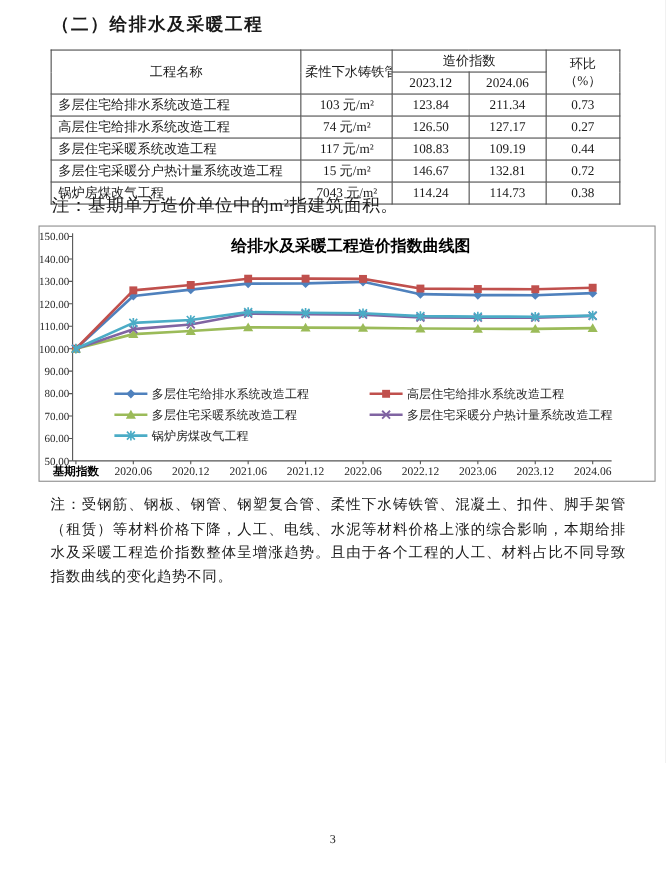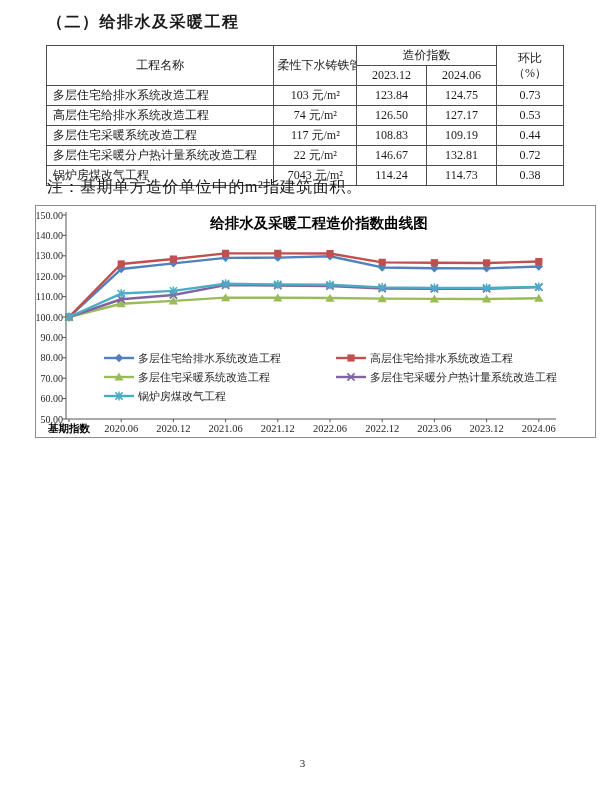--- a/index.html
+++ b/index.html
@@ -75,40 +75,40 @@
       <th rowspan="2"><span>环比</span><br><span>（%）</span></th>
     </tr>
     <tr>
       <th>2023.12</th>
       <th>2024.06</th>
     </tr>
     <tr>
       <td class="name-cell">多层住宅给排水系统改造工程</td>
       <td>103 元/m²</td>
       <td>123.84</td>
-      <td>124.75</td>
+      <td>211.34</td>
       <td>0.73</td>
     </tr>
     <tr>
       <td class="name-cell">高层住宅给排水系统改造工程</td>
       <td>74 元/m²</td>
       <td>126.50</td>
       <td>127.17</td>
-      <td>0.53</td>
+      <td>0.27</td>
     </tr>
     <tr>
       <td class="name-cell">多层住宅采暖系统改造工程</td>
       <td>117 元/m²</td>
       <td>108.83</td>
       <td>109.19</td>
       <td>0.44</td>
     </tr>
     <tr>
       <td class="name-cell">多层住宅采暖分户热计量系统改造工程</td>
-      <td>22 元/m²</td>
+      <td>15 元/m²</td>
       <td>146.67</td>
       <td>132.81</td>
       <td>0.72</td>
     </tr>
     <tr>
       <td class="name-cell">锅炉房煤改气工程</td>
       <td>7043 元/m²</td>
       <td>114.24</td>
       <td>114.73</td>
       <td>0.38</td>
@@ -231,16 +231,17 @@
         <text x="102" y="193.8" font-size="11" fill="#262626">锅炉房煤改气工程</text>
         <line x1="300" y1="152" x2="330" y2="152" stroke="#C0504D" stroke-width="2.4"></line>
         <rect x="311.4" y="148.4" width="7.2" height="7.2" fill="#C0504D"></rect>
         <text x="334" y="155.8" font-size="11" fill="#262626">高层住宅给排水系统改造工程</text>
         <line x1="300" y1="171" x2="330" y2="171" stroke="#8064A2" stroke-width="2.4"></line>
         <path d="M311.4,167.4 L318.6,174.6 M311.4,174.6 L318.6,167.4" stroke="#8064A2" stroke-width="1.7" fill="none"></path>
         <text x="334" y="174.8" font-size="11" fill="#262626">多层住宅采暖分户热计量系统改造工程</text>
       </svg>
   </div>
 
+  <div class="analysis-note">注：受钢筋、钢板、钢管、钢塑复合管、柔性下水铸铁管、混凝土、扣件、脚手架管（租赁）等材料价格下降，人工、电线、水泥等材料价格上涨的综合影响，本期给排水及采暖工程造价指数整体呈增涨趋势。且由于各个工程的人工、材料占比不同导致指数曲线的变化趋势不同。</div>
 
   <div class="page-num">3</div>
 
 </div>
 
 </body></html>

